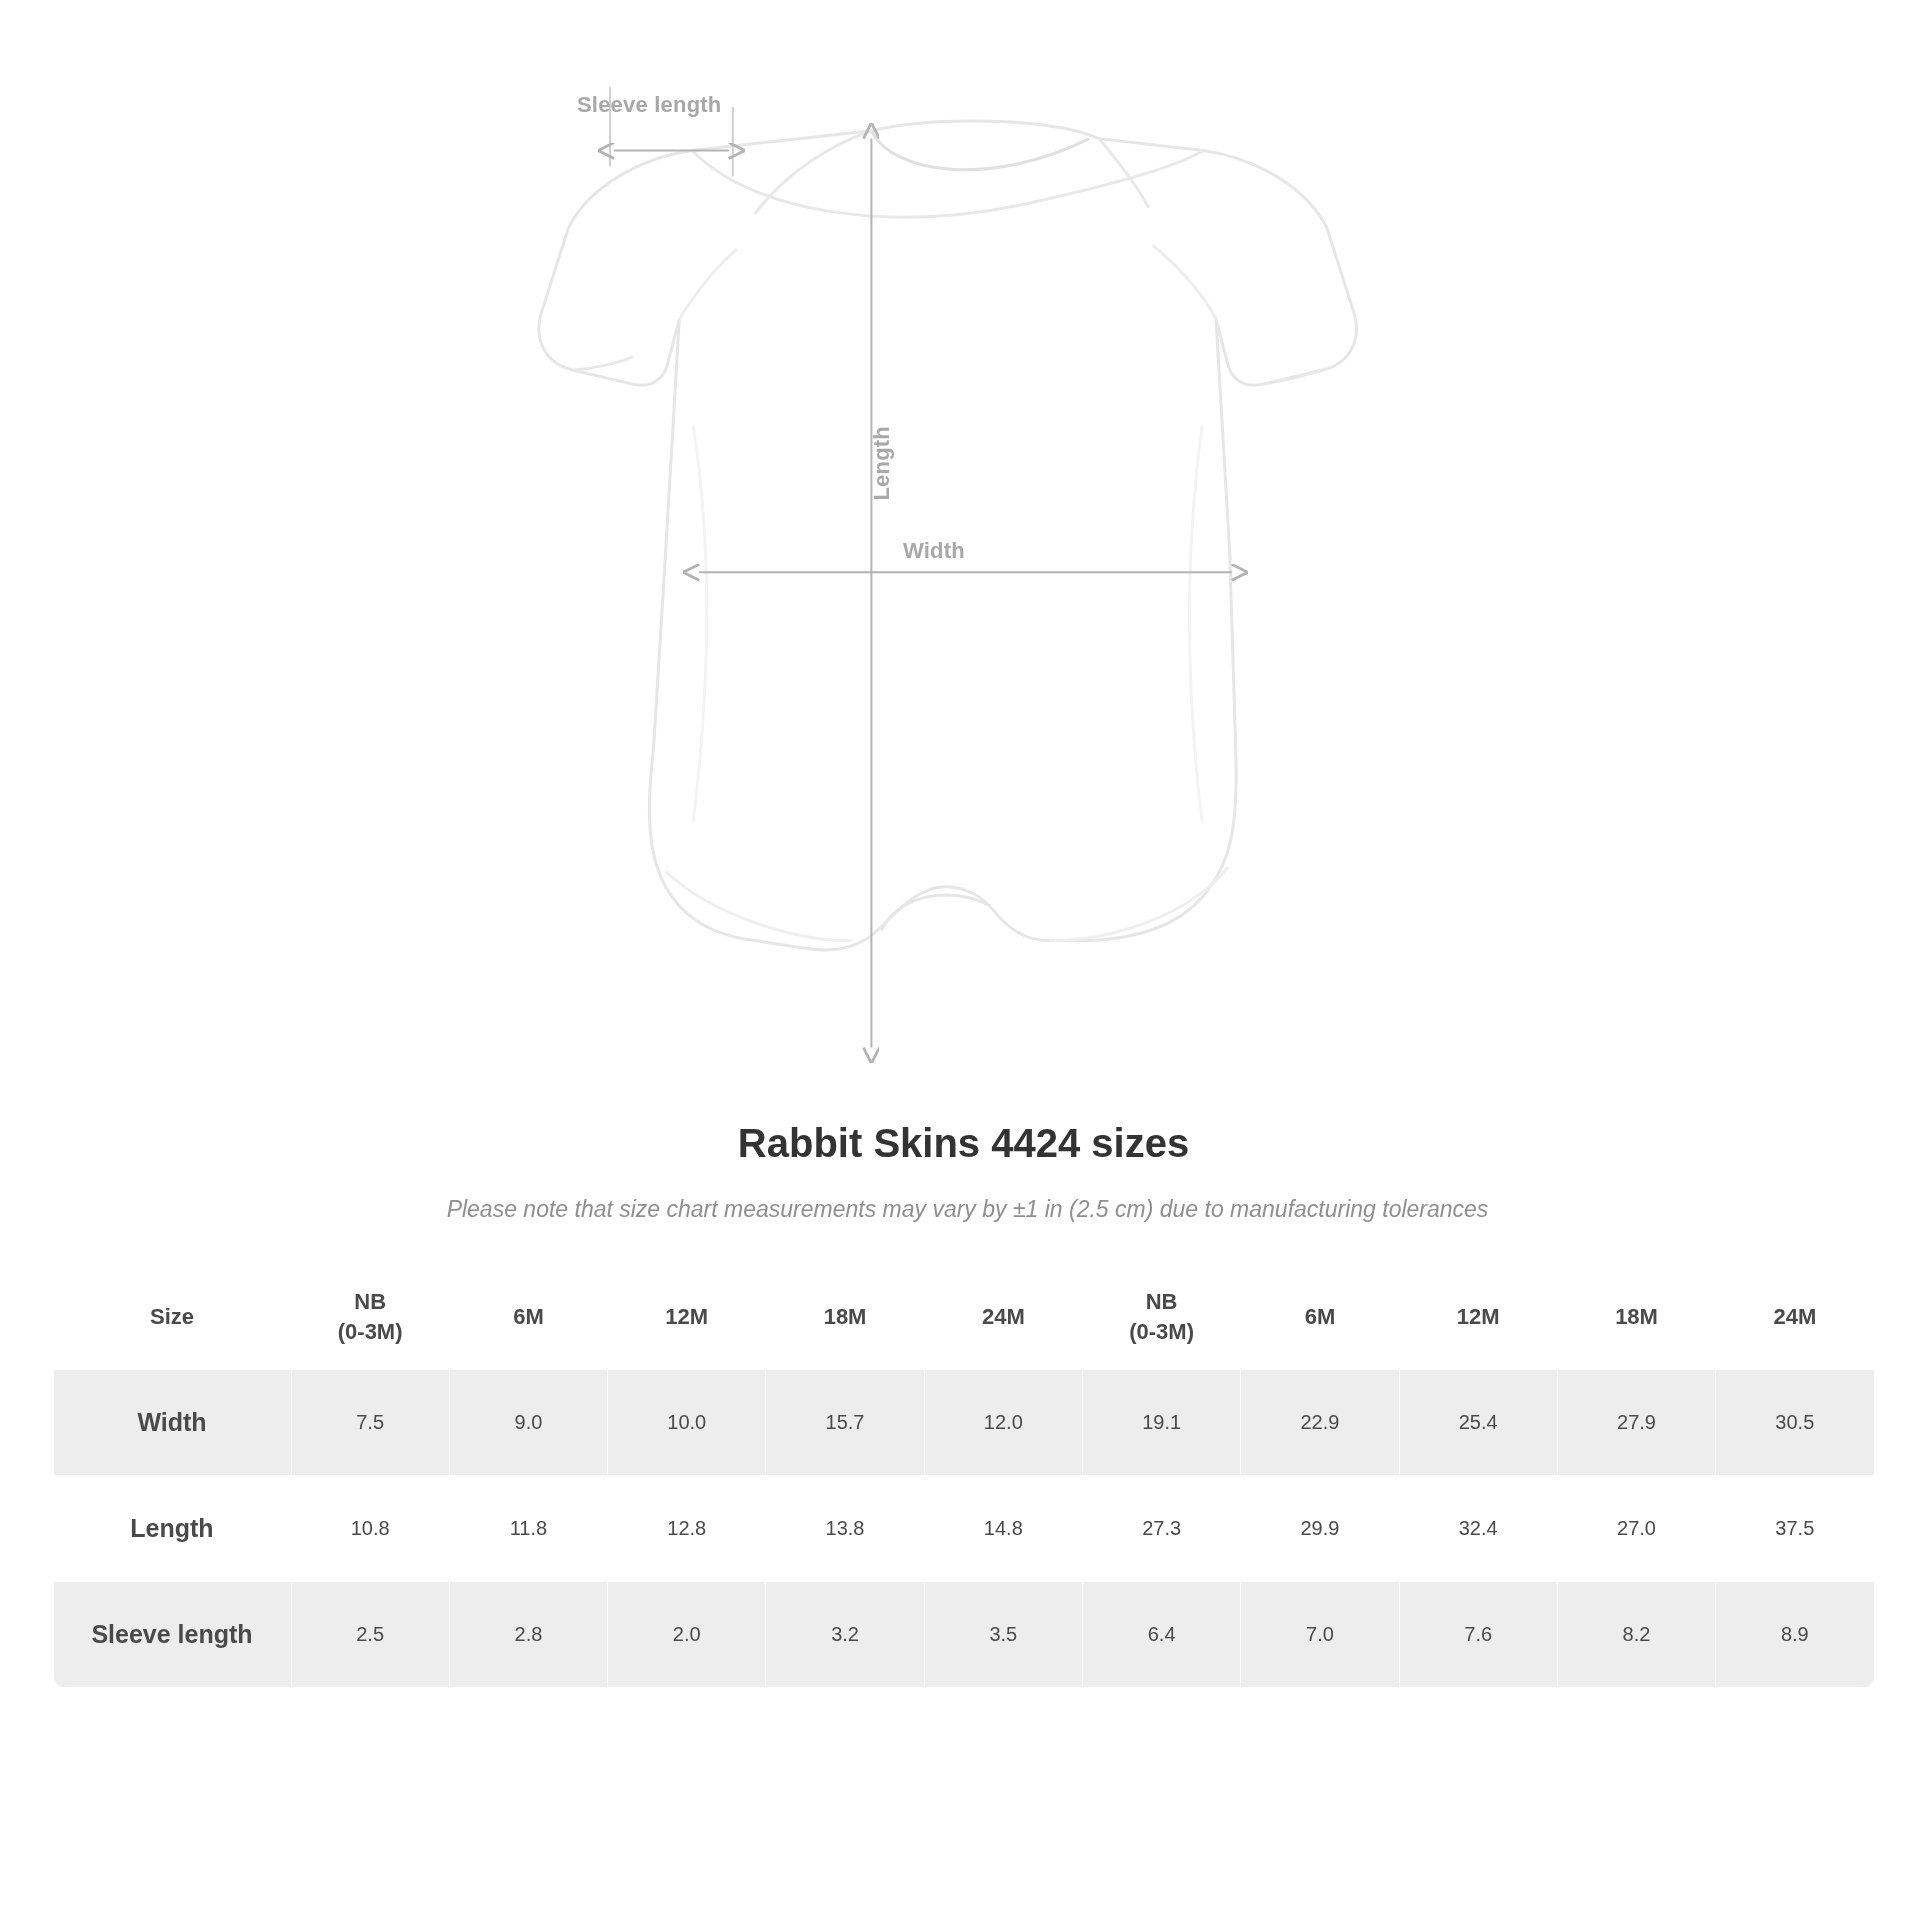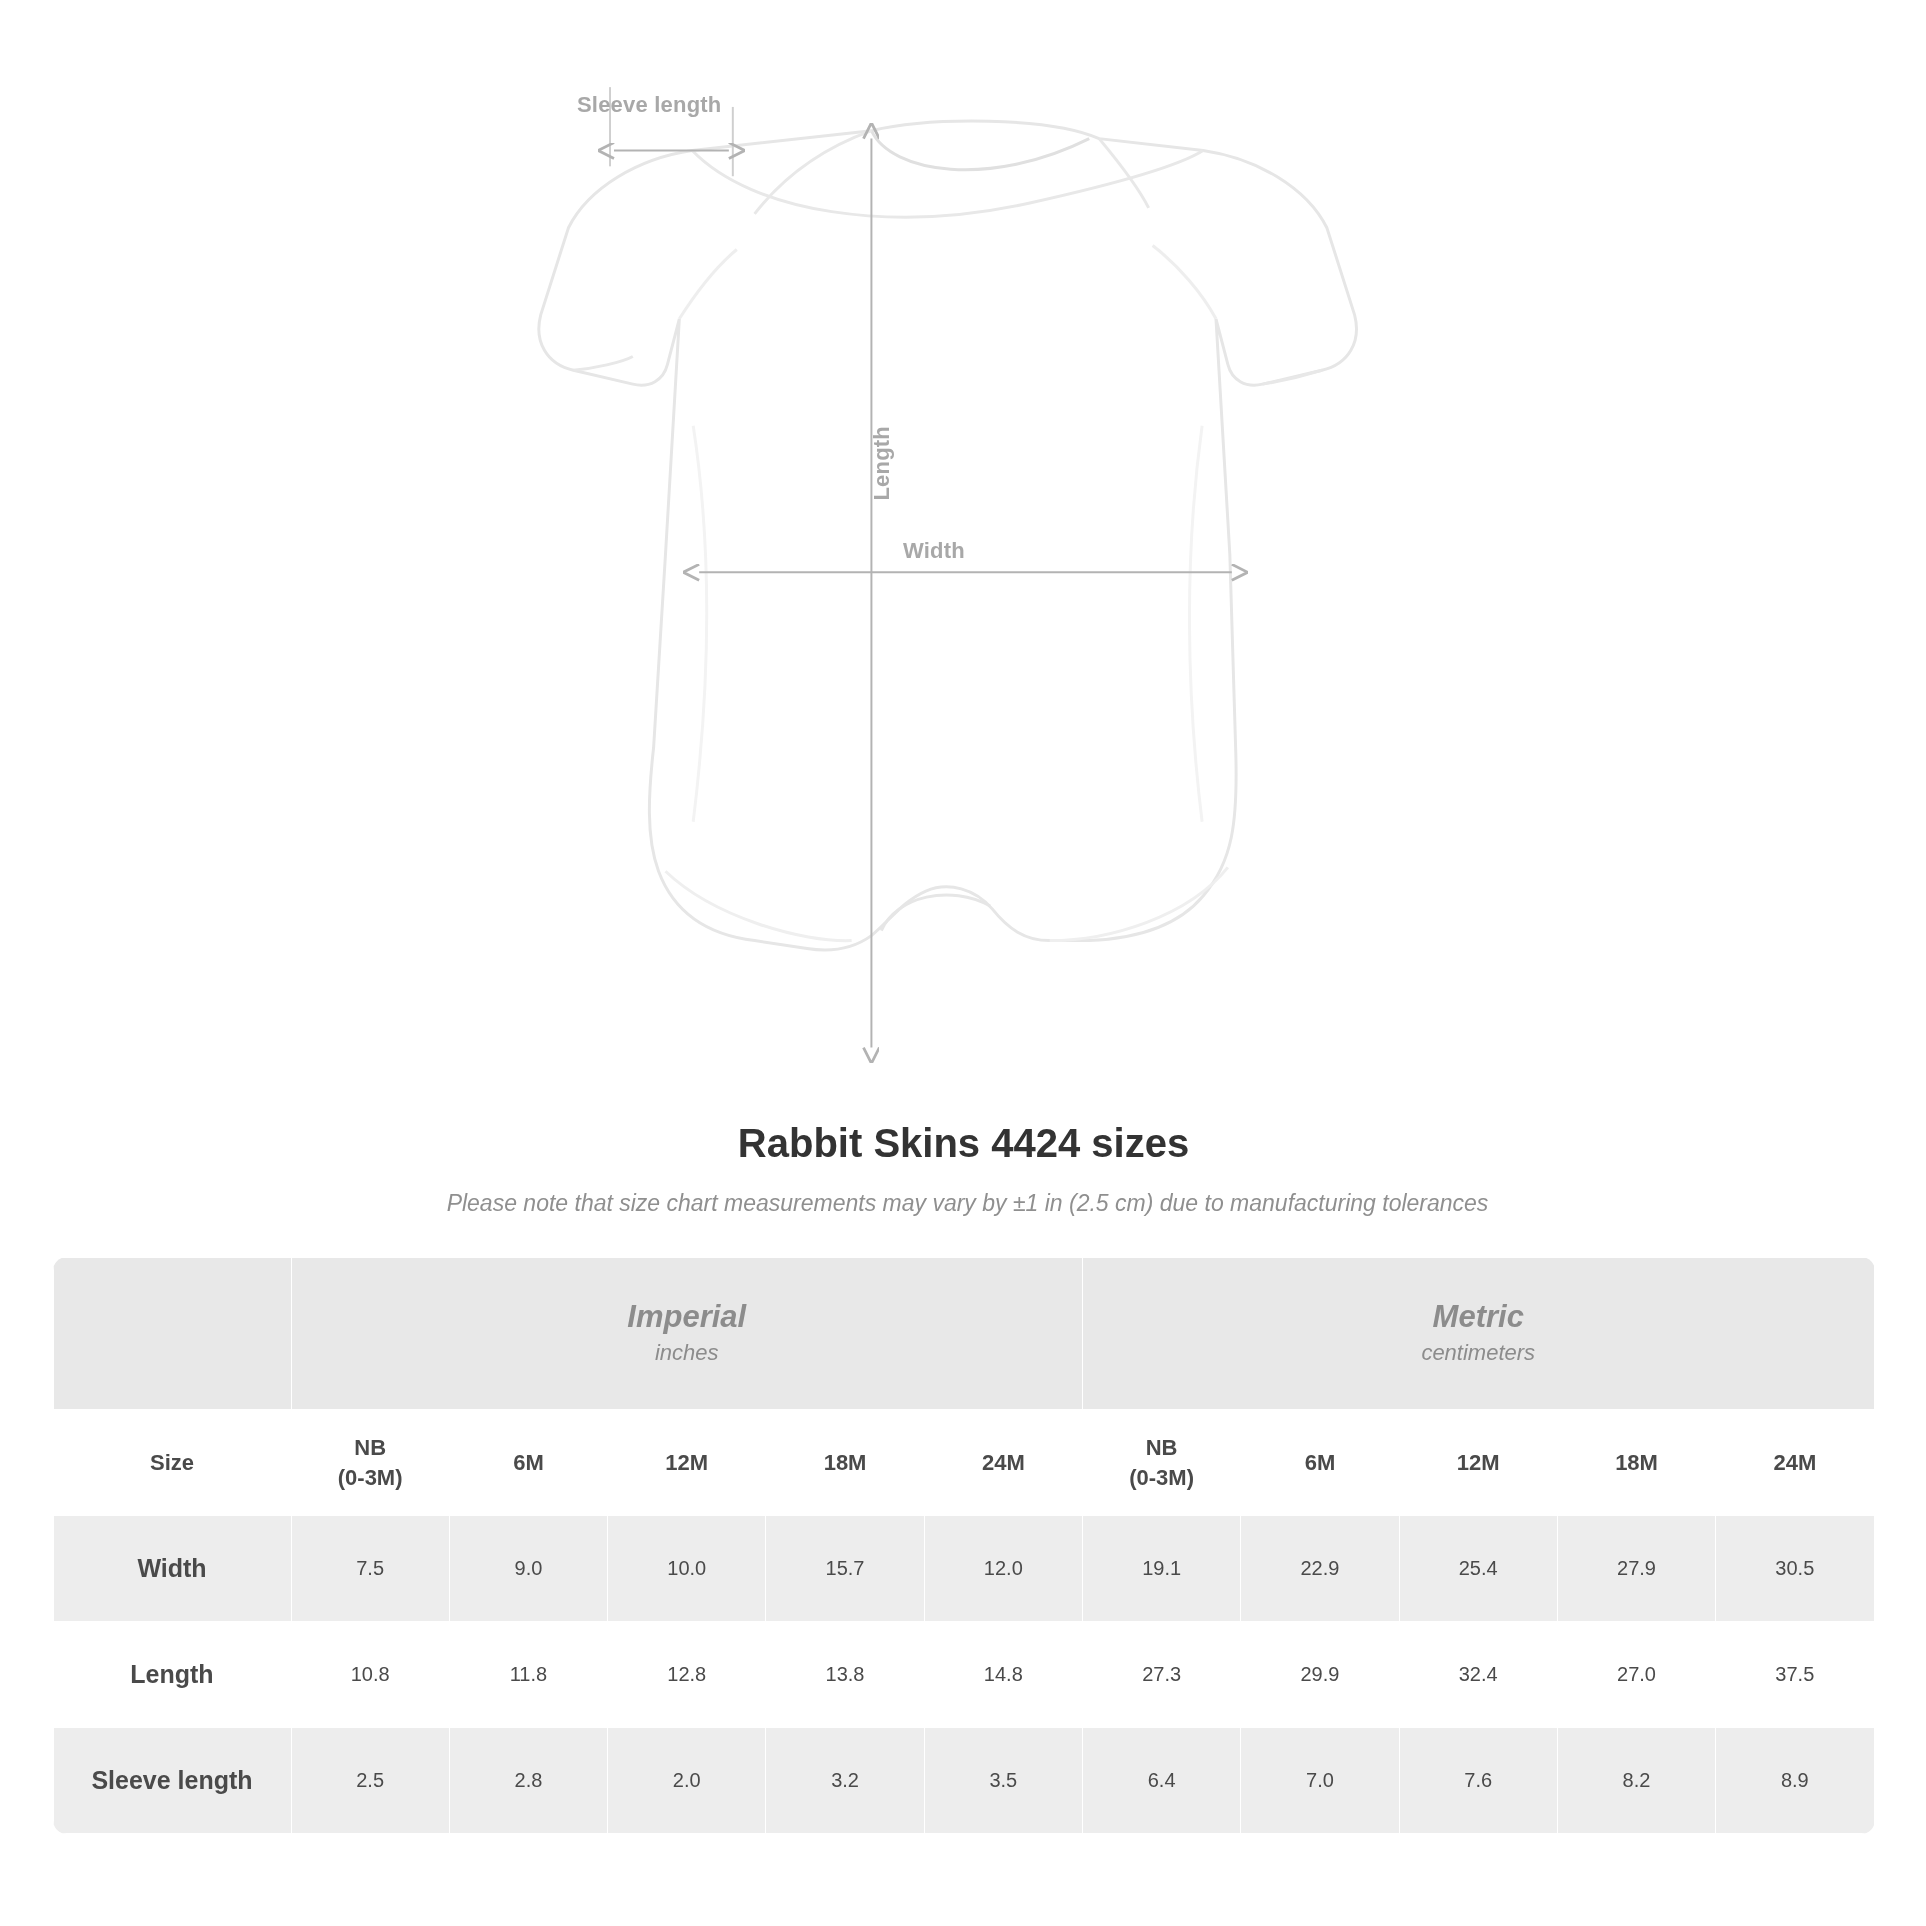--- a/index.html
+++ b/index.html
@@ -54,21 +54,21 @@
 
   
   .title-block {
     text-align: center;
     margin-top: 22px;
   }
   .chart-title {
     font-size: 40px;
     font-weight: bold;
     color: #333333;
-    margin: 0 0 24px 0;
+    margin: 0 0 30px 0;
   }
   .chart-note {
     font-size: 23px;
     font-style: italic;
     color: #8f8f8f;
     margin: 0;
     padding-left: 8px;
   }
 
   
@@ -233,31 +233,20 @@
         <col>
         <col>
         <col>
       <col>
         <col>
         <col>
         <col>
         <col>
     </colgroup>
     <tbody>
-      <tr class="unit-head">
-        <td></td>
-        <td colspan="5">
-          <div class="unit-name">Imperial</div>
-          <div class="unit-sub">inches</div>
-        </td>
-        <td colspan="5">
-          <div class="unit-name">Metric</div>
-          <div class="unit-sub">centimeters</div>
-        </td>
-      </tr>
 
       <tr class="col-head row-plain">
         <td>Size</td>
         <td>
           <div>NB</div>
           <div>(0-3M)</div>
         </td>
         <td>
           <div>6M</div>
         </td>

